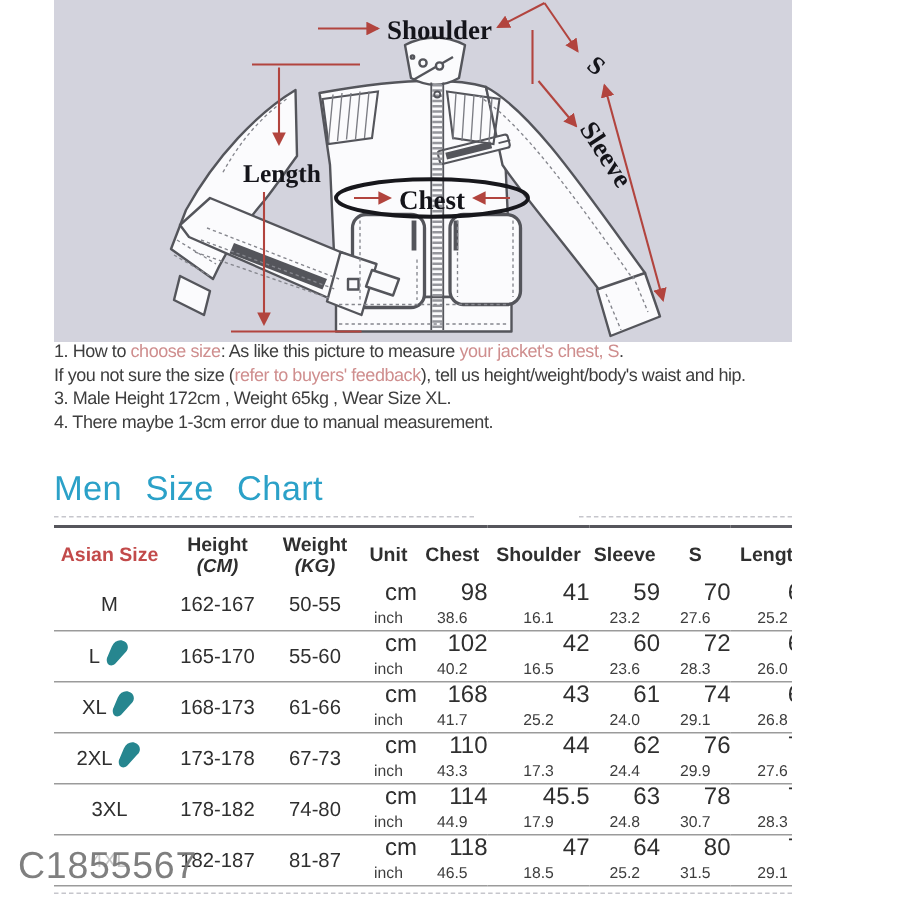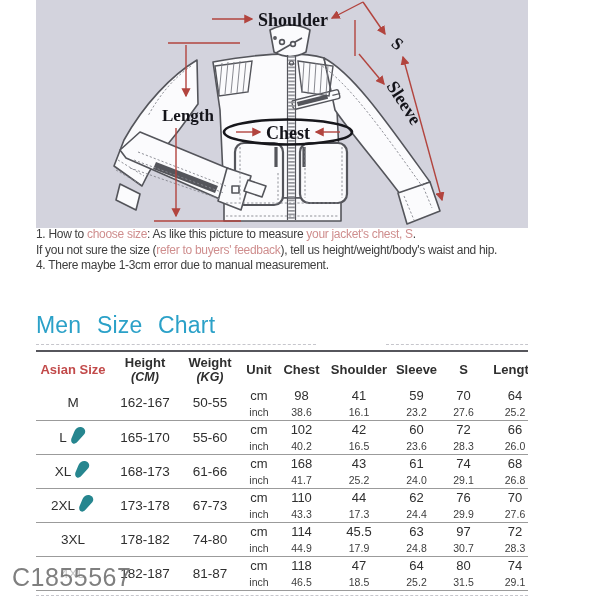--- a/index.html
+++ b/index.html
@@ -35,21 +35,21 @@
   table.size-table td,table.size-table th{padding:0;text-align:center;vertical-align:middle;font-weight:normal;}
   thead tr{height:35px;}
   tbody tr{height:34px;border-bottom:1px solid var(--row-line);}
   th .h-top{font-size:13px;font-weight:bold;line-height:15px;}
   th .h-bot{font-size:12.5px;font-weight:bold;line-height:14px;font-style:italic;}
   th.accent .h-top{color:var(--asian-size-red);}
   .size-cell{font-size:13.5px;}
   .size-wrap{display:flex;align-items:center;justify-content:center;gap:3px;}
   .size-faint{color:#c6c6c6;}
   .range-cell{font-size:13.5px;}
-  .cm-line{font-size:13px;line-height:18px;}
+  .cm-line{font-size:16px;line-height:18px;text-align:right;}
   .inch-line{font-size:10.5px;line-height:14px;color:#3d3d3d;}
   .marker{display:inline-block;transform:rotate(3deg);}
 
   
   .watermark{position:absolute;left:12px;top:563px;font-size:25px;letter-spacing:.5px;
              color:var(--watermark-gray);opacity:.92;z-index:5;}
 </style>
 </head>
 <body>
 
@@ -150,20 +150,21 @@
       <text class="mlabel" font-size="17" text-anchor="middle" transform="translate(358,48) rotate(40)">S</text>
       <text class="mlabel" font-size="18" transform="translate(350,86) rotate(57)">Sleeve</text>
       <text class="mlabel" x="152" y="121" font-size="17" text-anchor="middle">Length</text>
       <text class="mlabel" x="252" y="139" font-size="18" text-anchor="middle">Chest</text>
     </svg>
   </div>
 
   <div class="notes" id="notes">
       <div class="note-line"><span>1. How to </span><span class="accent">choose size</span><span>: As like this picture to measure </span><span class="accent">your jacket's chest, S</span><span>.</span></div>
       <div class="note-line"><span>If you not sure the size (</span><span class="accent">refer to buyers' feedback</span><span>), tell us height/weight/body's waist and hip.</span></div>
+      <div class="note-line"><span>3. Male Height 172cm , Weight 65kg , Wear Size XL.</span></div>
       <div class="note-line"><span>4. There maybe 1-3cm error due to manual measurement.</span></div>
     </div>
 
   <div class="chart-title">Men Size Chart</div>
 
   <div class="dash-line" style="left:36px;top:344px;width:280px;"></div>
   <div class="dash-line" style="left:386px;top:344px;width:157px;"></div>
   <div class="dash-line" style="left:36px;top:595px;width:507px;"></div>
 
   <table class="size-table">
@@ -371,21 +372,21 @@
           </td>
           <td>
             <div class="cm-line">45.5</div>
             <div class="inch-line">17.9</div>
           </td>
           <td>
             <div class="cm-line">63</div>
             <div class="inch-line">24.8</div>
           </td>
           <td>
-            <div class="cm-line">97</div>
+            <div class="cm-line">78</div>
             <div class="inch-line">30.7</div>
           </td>
           <td>
             <div class="cm-line">72</div>
             <div class="inch-line">28.3</div>
           </td>
         </tr>
         <tr>
           <td class="size-cell">
             <div class="size-wrap">

